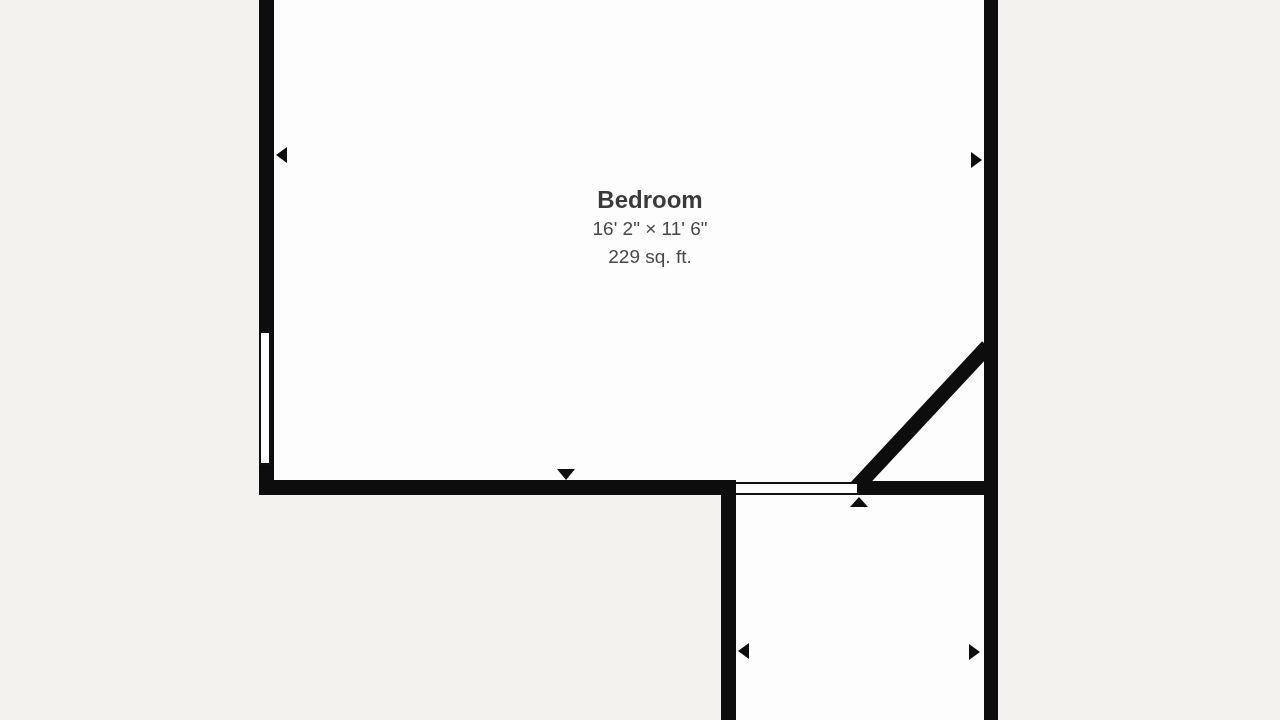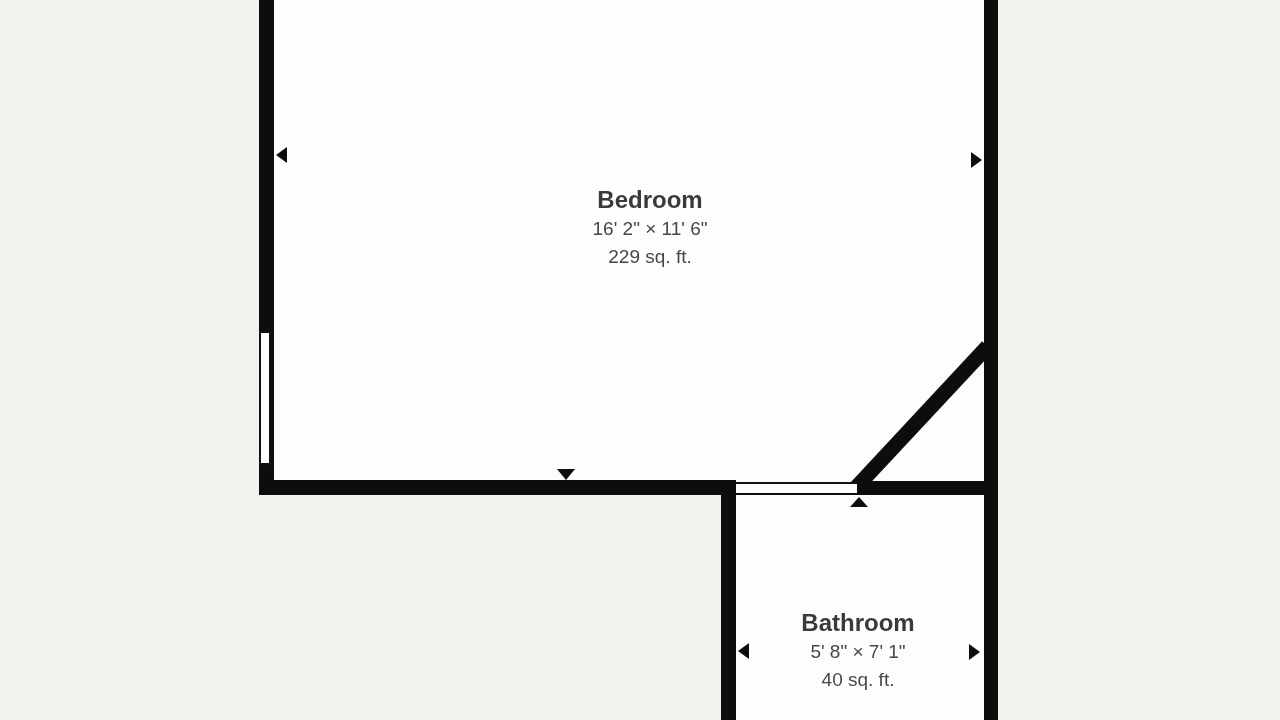--- a/index.html
+++ b/index.html
@@ -110,19 +110,14 @@
   <div class="tri tri-up" style="left:850px; top:497px;"></div>
   <div class="tri tri-left" style="left:738px; top:643px;"></div>
   <div class="tri tri-right" style="left:969px; top:644px;"></div>
 
   <div class="room-label" style="left:650px; top:185px;">
     <div class="room-name">Bedroom</div>
     <div class="room-dims">16' 2" × 11' 6"</div>
     <div class="room-area">229 sq. ft.</div>
   </div>
 
-  <div class="room-label" style="left:858px; top:608px;">
-    <div class="room-name">Bathroom</div>
-    <div class="room-dims">5' 8" × 7' 1"</div>
-    <div class="room-area">40 sq. ft.</div>
-  </div>
 
 </div>
 
 </body></html>

